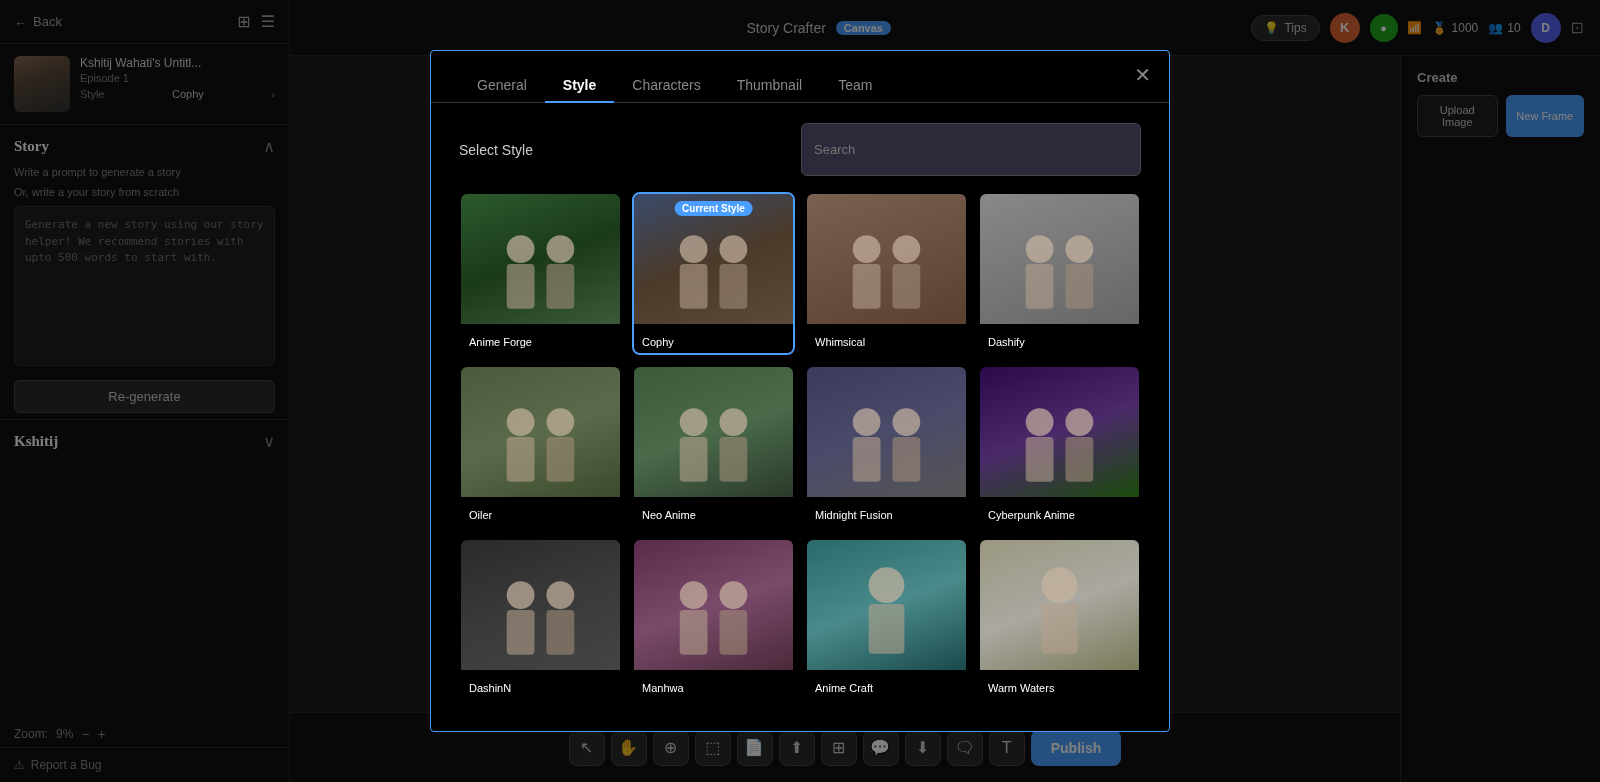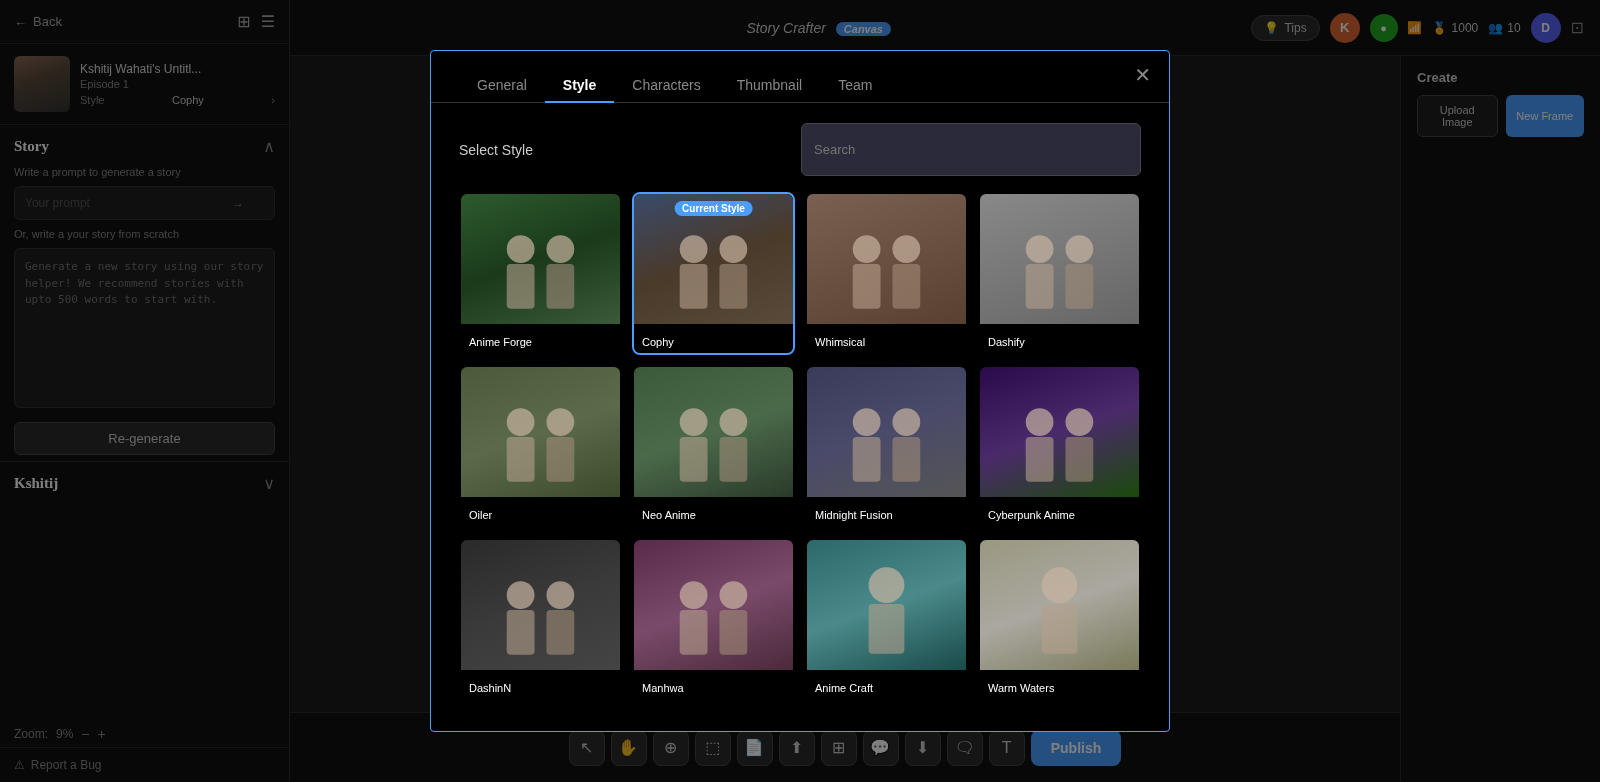--- a/index.html
+++ b/index.html
@@ -31,21 +31,21 @@
       padding: 12px 14px;
       border-bottom: 1px solid #2a2a2a;
     }
     .back-btn {
       display: flex; align-items: center; gap: 6px;
       color: #aaa; font-size: 13px; cursor: pointer;
     }
     .sidebar-icons { display: flex; gap: 10px; color: #aaa; cursor: pointer; }
 
     .episode-card {
-      display: flex; align-items: center; gap: 10px;
+      display: flex; gap: 10px;
       padding: 12px 14px;
       border-bottom: 1px solid #2a2a2a;
     }
     .episode-thumb {
       width: 56px; height: 56px;
       border-radius: 6px;
       background: linear-gradient(135deg, #555 0%, #333 100%);
       overflow: hidden;
       flex-shrink: 0;
     }
@@ -141,21 +141,21 @@
     #topbar {
       position: absolute;
       top: 0; left: 290px; right: 0;
       height: 56px;
       display: flex; align-items: center; justify-content: space-between;
       padding: 0 16px;
       border-bottom: 1px solid #2a2a2a;
       background: #111;
       z-index: 10;
     }
-    .topbar-center { display: flex; align-items: flex-end; gap: 10px; font-style: italic; }
+    .topbar-center { display: flex; align-items: center; gap: 10px; }
     .app-title { font-size: 14px; color: #ccc; font-weight: 500; }
     .canvas-badge {
       background: #4a9eff;
       color: #fff;
       font-size: 11px;
       padding: 1px 8px;
       border-radius: 10px;
       font-weight: 600;
     }
     .tips-btn {
@@ -406,24 +406,20 @@
       </div>
     </div>
   </div>
 
   <div class="sidebar-section">
     <div class="section-header">
       <span class="section-title">Story</span>
       <span class="section-toggle">∧</span>
     </div>
     <div class="prompt-label">Write a prompt to generate a story</div>
-    <div class="prompt-input">
-      <span style="color:#555;">Your prompt</span>
-      <span class="prompt-arrow">→</span>
-    </div>
     <div class="or-label">Or, write a your story from scratch</div>
     <textarea class="story-textarea" placeholder="Generate a new story using our story helper! We recommend stories with upto 500 words to start with." style=""></textarea>
     <div class="regen-btn">Re-generate</div>
   </div>
 
   <div class="objects-section">
     <div class="section-header">
       <span class="section-title">Kshitij</span>
       <span class="section-toggle">∨</span>
     </div>

